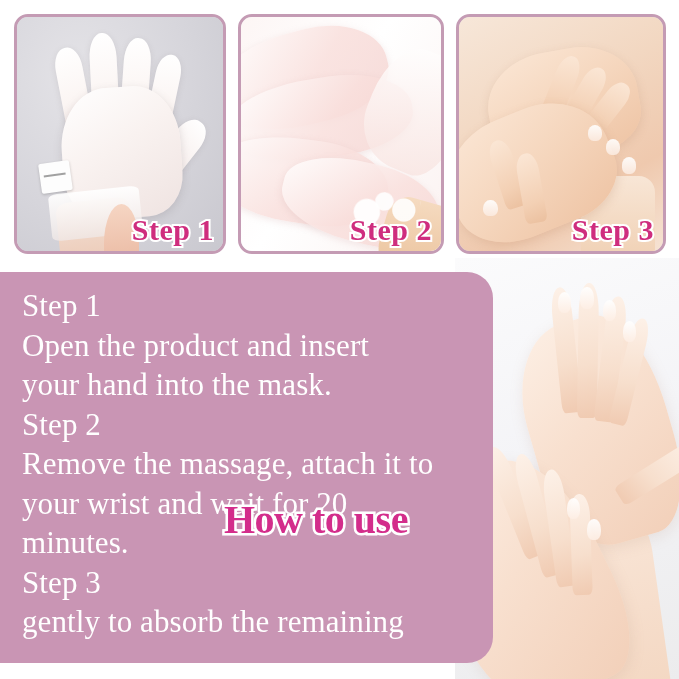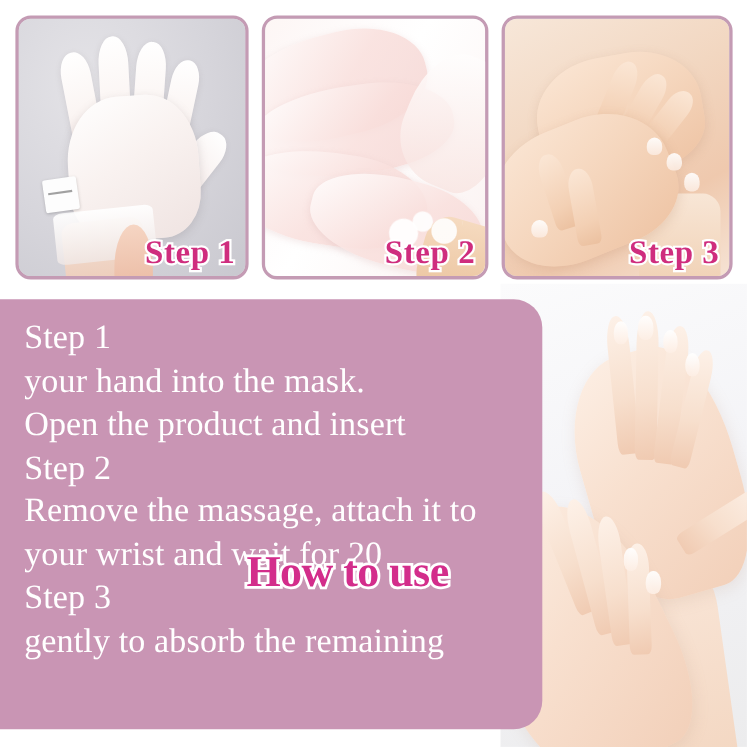--- a/index.html
+++ b/index.html
@@ -368,25 +368,26 @@
     <div class="bh-fing" id="bf6"></div>
     <div class="bh-fing" id="bf7"></div>
     <div class="bh-fing" id="bf8"></div>
     <div class="bh-fing" id="bf9"></div>
     <div class="bh-nail" id="bn5"></div>
     <div class="bh-nail" id="bn6"></div>
   </div>
 
   <div id="instructions">
     <div class="instr-line">Step 1</div>
+    <div class="instr-line">Open the product and insert</div>
     <div class="instr-line">your hand into the mask.</div>
-    <div class="instr-line">Open the product and insert</div>
     <div class="instr-line">Step 2</div>
     <div class="instr-line">Remove the massage, attach it to</div>
     <div class="instr-line">your wrist and wait for 20</div>
+    <div class="instr-line">minutes.</div>
     <div class="instr-line">Step 3</div>
     <div class="instr-line">gently to absorb the remaining</div>
 
   </div>
 
   <div id="how-to-use">How to use</div>
 
 </div>
 
 </body></html>

